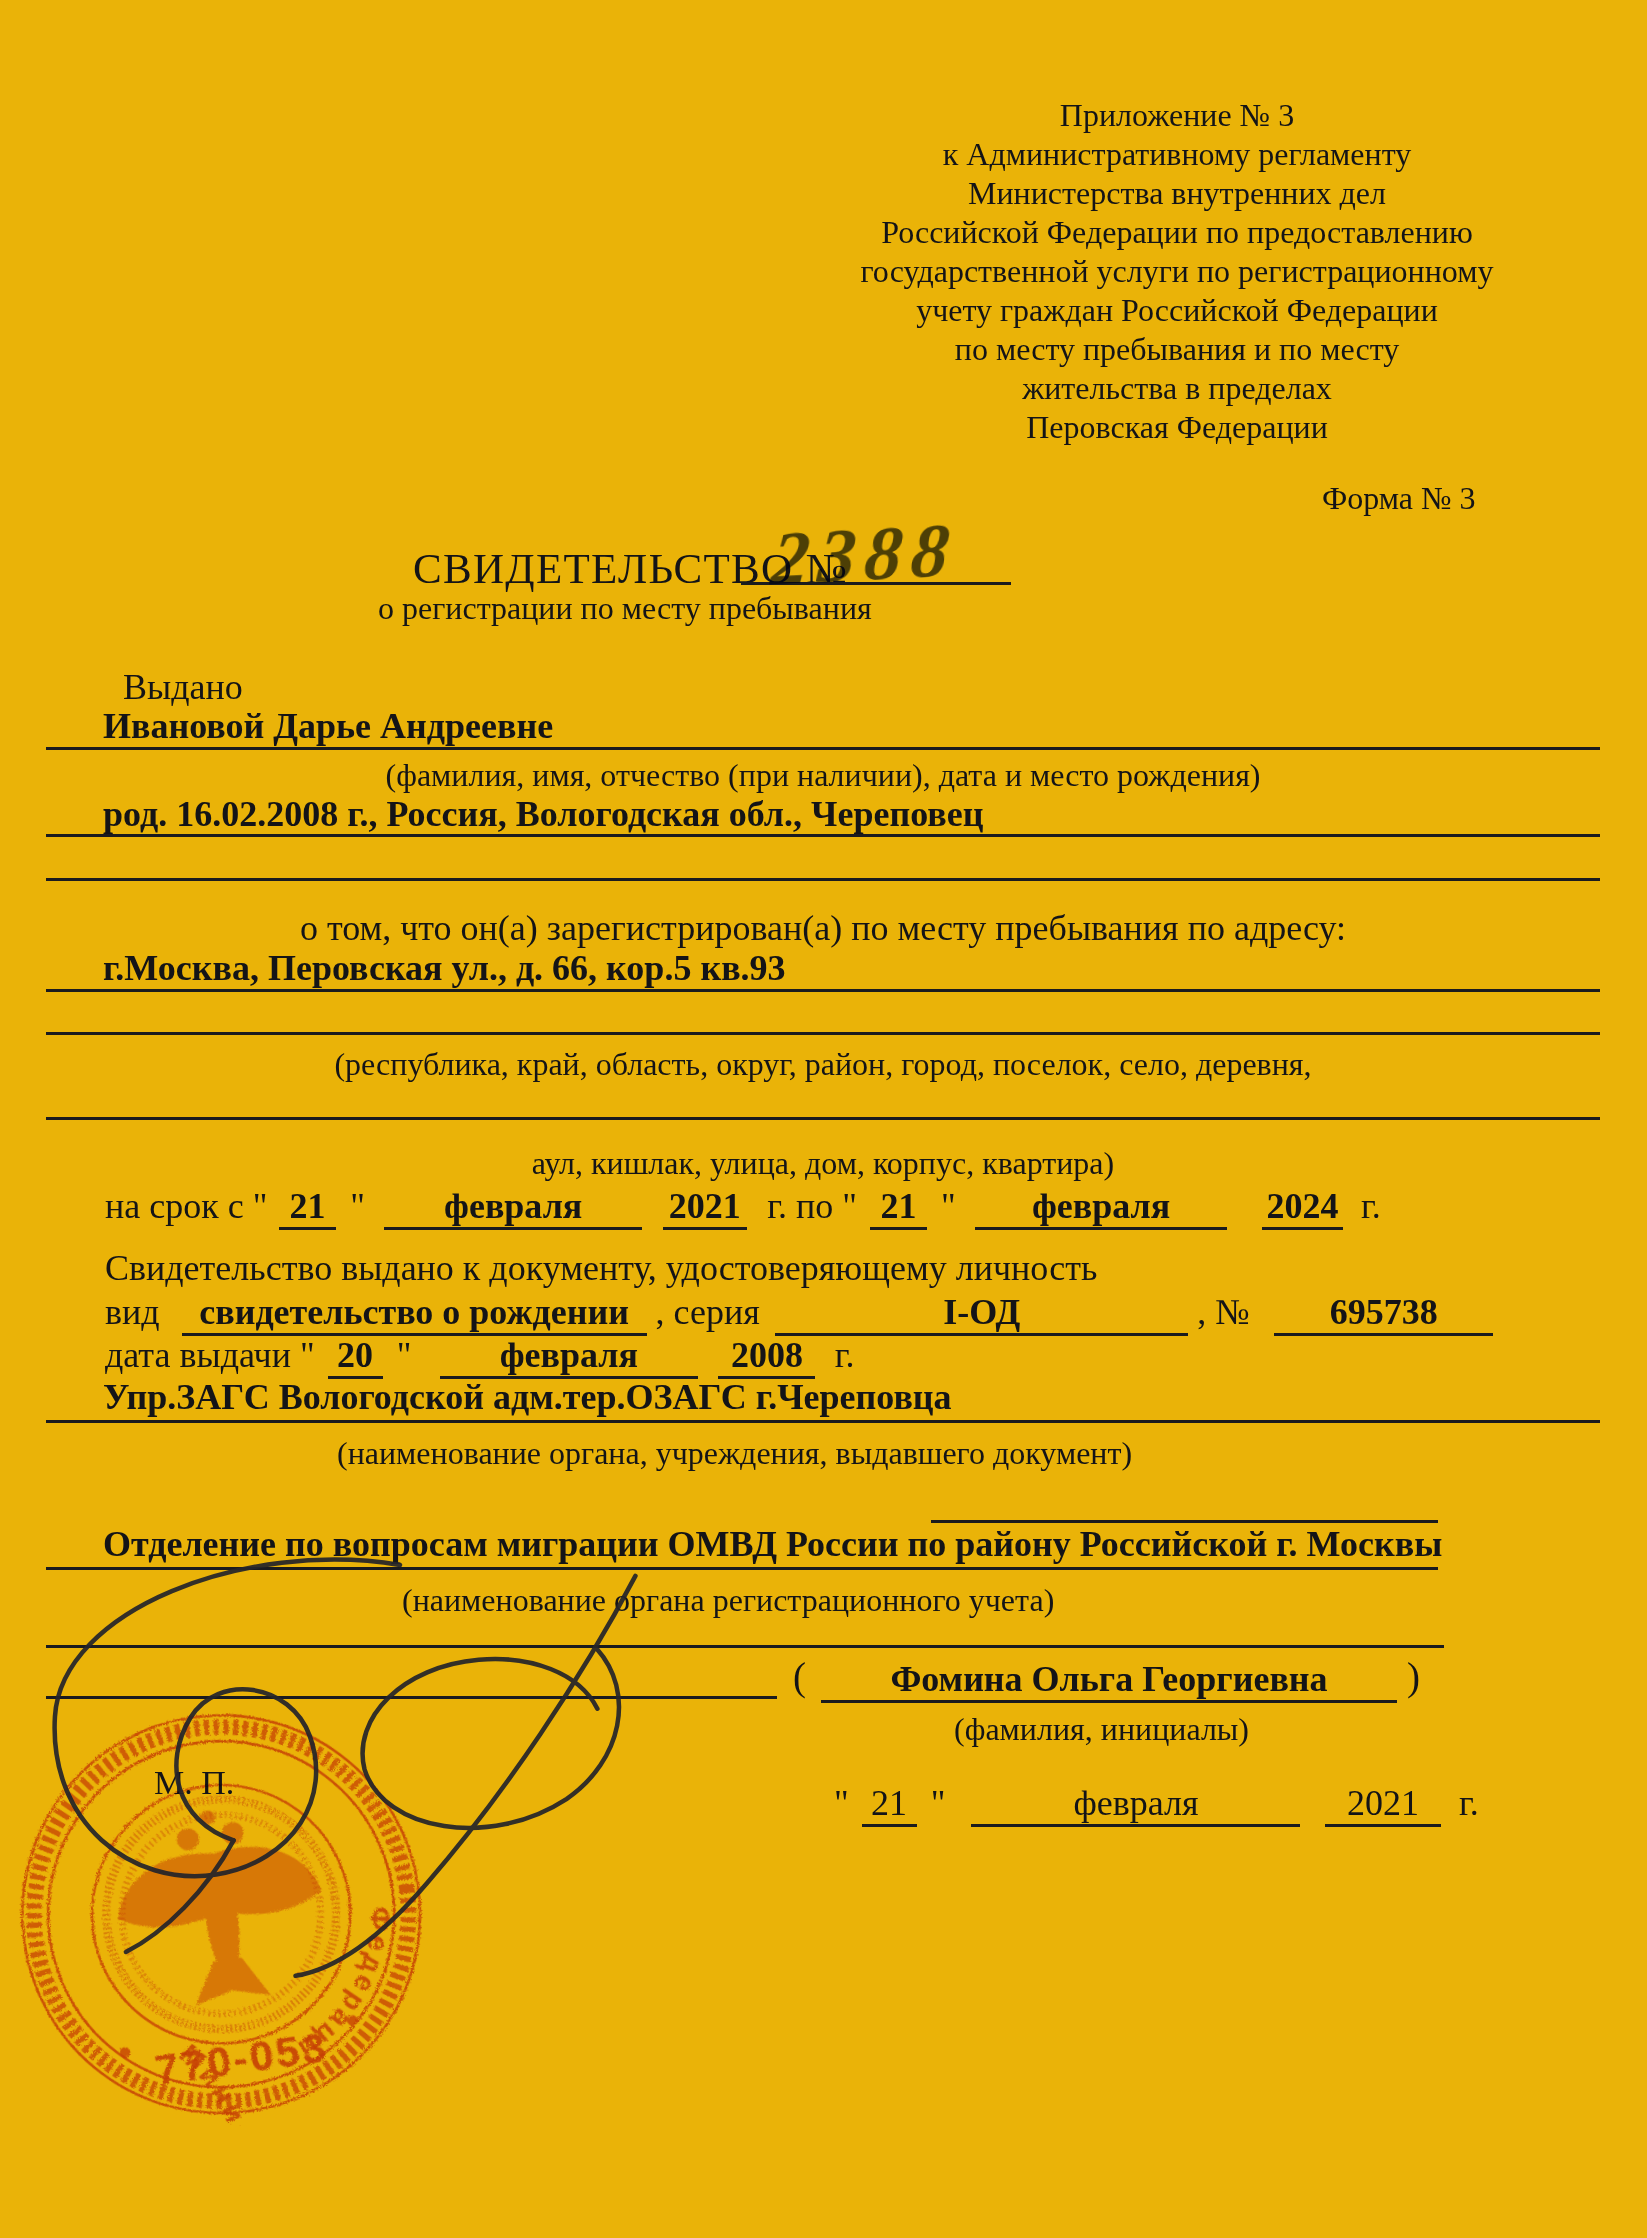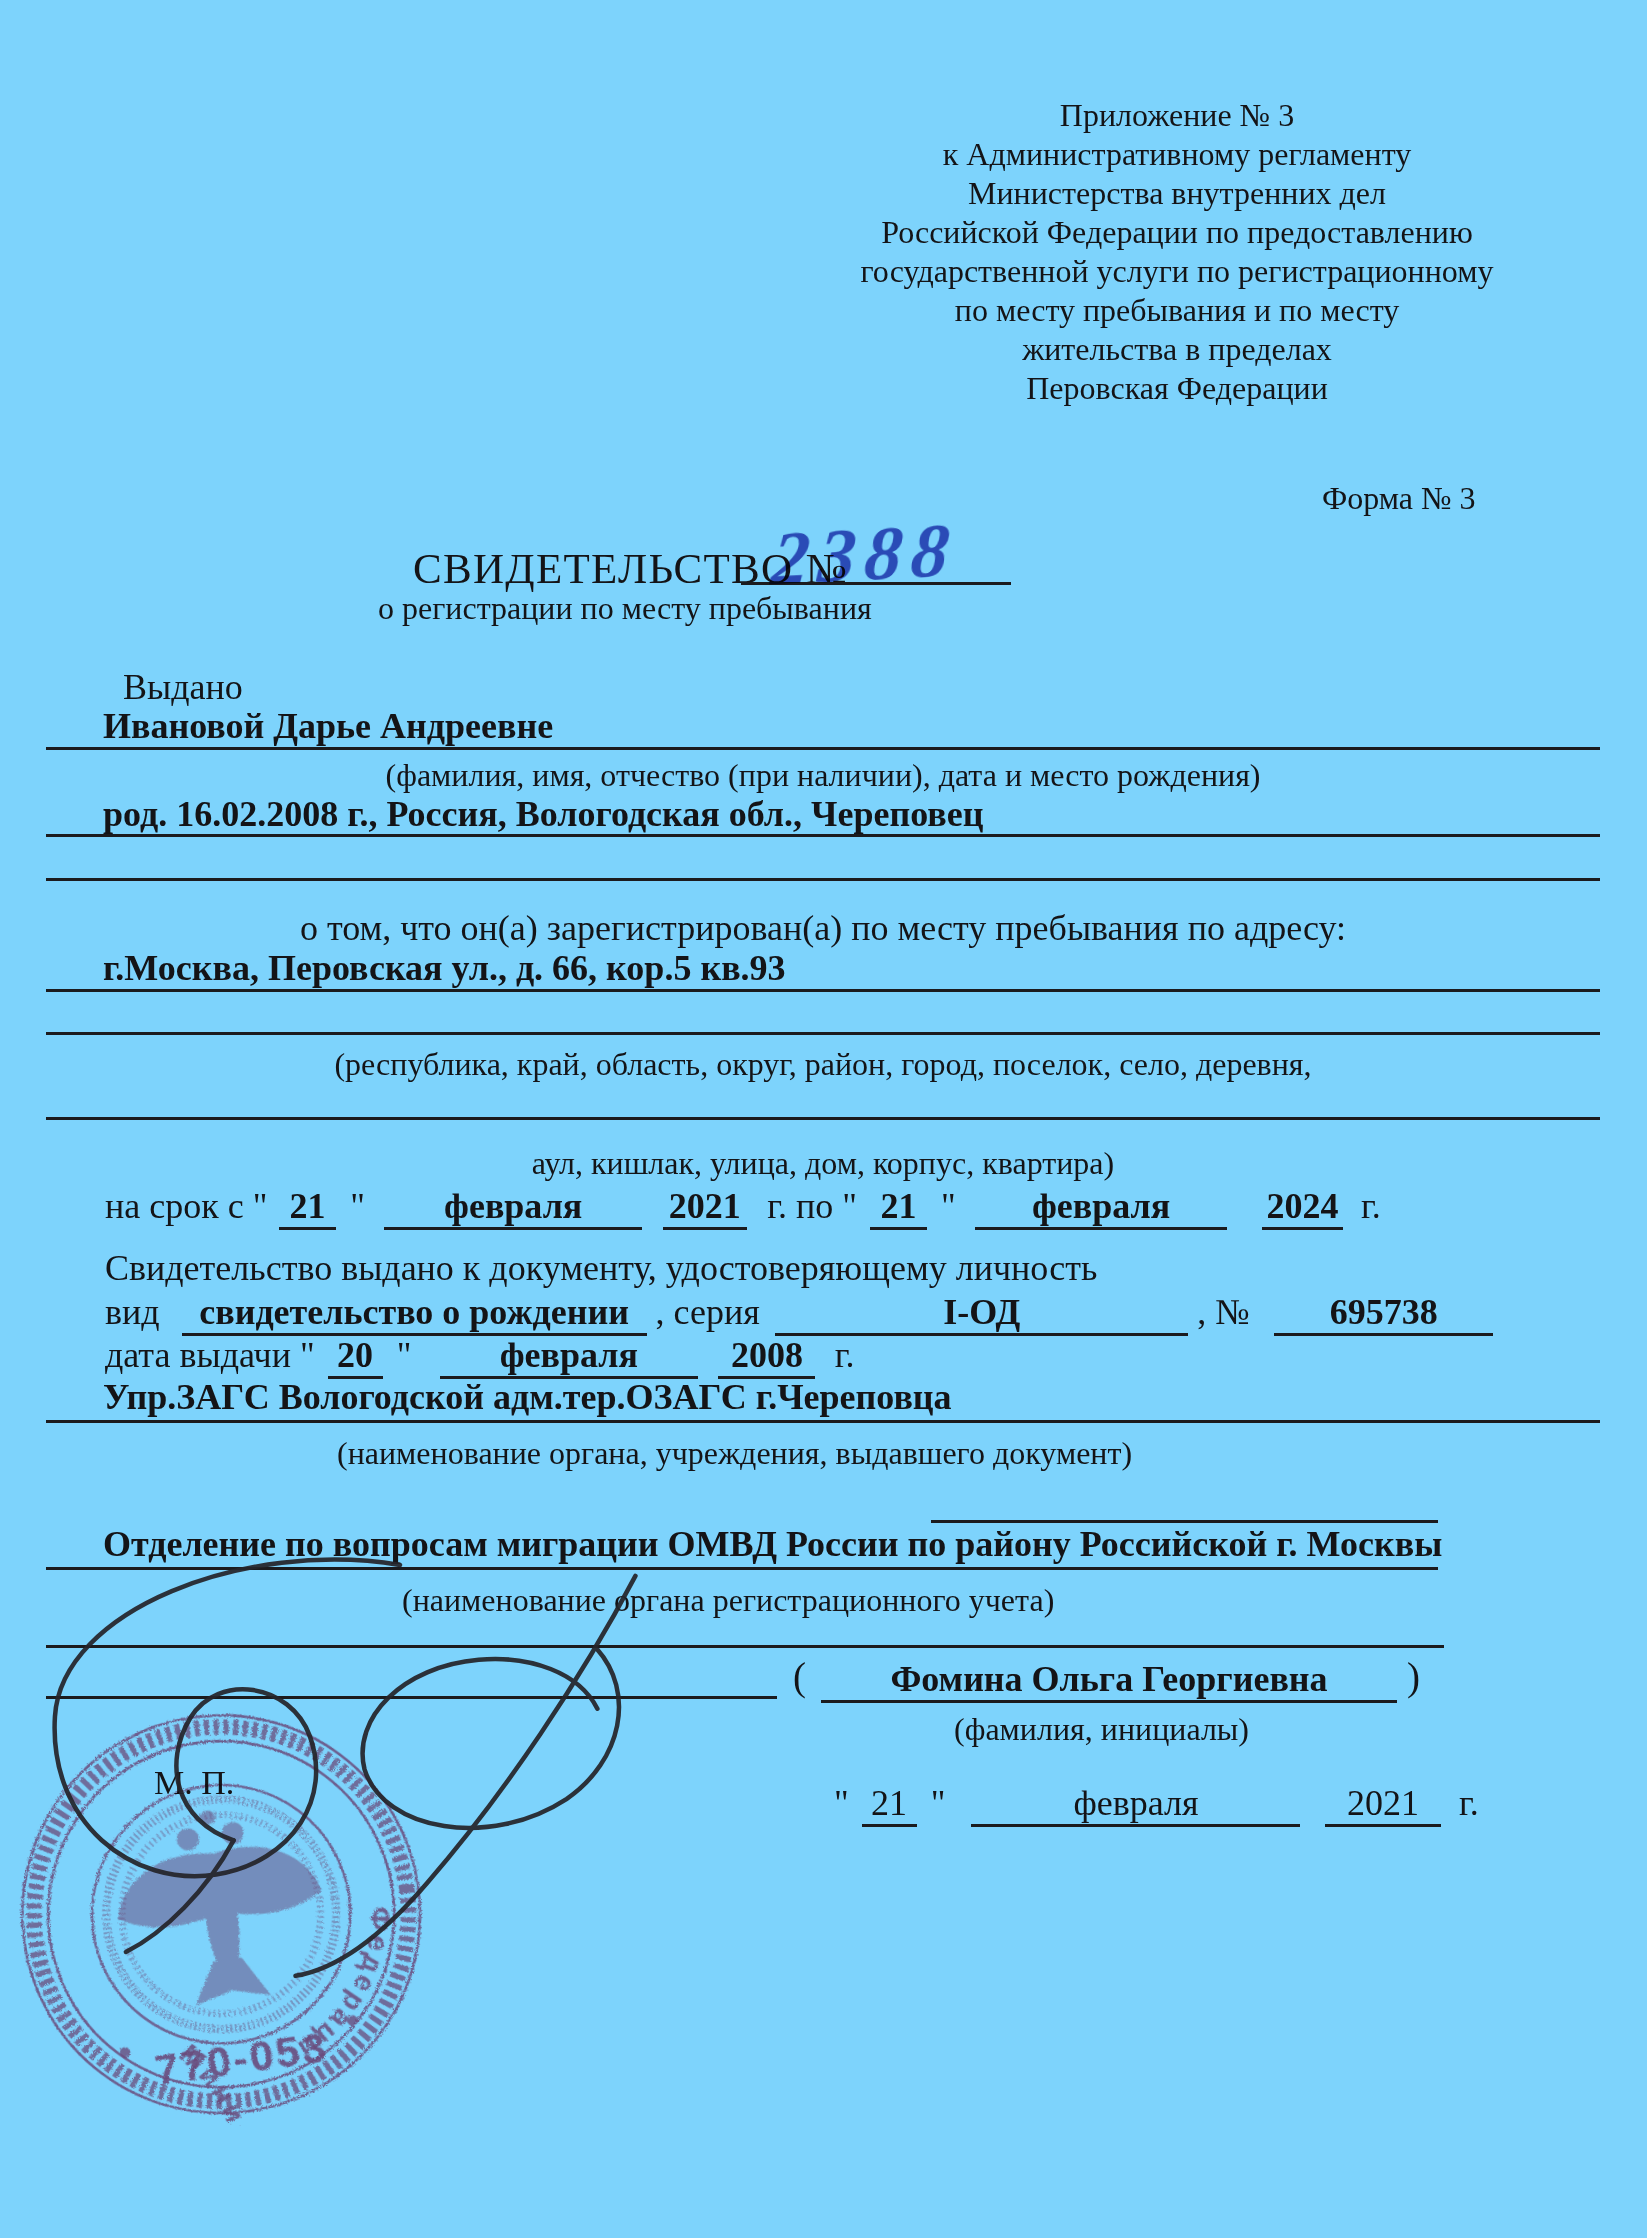--- a/index.html
+++ b/index.html
@@ -1,18 +1,18 @@
 <!DOCTYPE html>
 <html style="font-size:10.3px"><head>
 <meta charset="utf-8">
 <style>
   html,body{margin:0;padding:0;background:#e8e8e6;}
   .page{
     position:relative;width:1647px;height:2239px;margin:0 auto;
-    background:#7dd3fc;color:#141417;
+    background:#eab308;color:#141417;
     font-family:"Liberation Serif","DejaVu Serif",serif;
     overflow:hidden;
   }
   .t{position:absolute;font-size:36px;line-height:1.1;white-space:nowrap;}
   .b{font-weight:bold;}
   .hint{font-size:32px;}
   .hdr{
     position:absolute;top:96px;left:859px;width:636px;
     text-align:center;font-size:32px;line-height:39px;white-space:normal;
   }
@@ -37,20 +37,21 @@
 <body>
 
 <div class="page">
 
   <div class="hdr">
     <div>Приложение № 3</div>
     <div>к Административному регламенту</div>
     <div>Министерства внутренних дел</div>
     <div>Российской Федерации по предоставлению</div>
     <div>государственной услуги по регистрационному</div>
+    <div>учету граждан Российской Федерации</div>
     <div>по месту пребывания и по месту</div>
     <div>жительства в пределах</div>
     <div>Перовская Федерации</div>
   </div>
 
   <div class="t" style="left:1322px;top:481px;font-size:32px">Форма № 3</div>
 
   <div class="title t" style="left:413px;top:545px">СВИДЕТЕЛЬСТВО №</div>
   <div class="hline" style="left:741px;top:582px;width:270px"></div>
   <div class="handnum">2388</div>

